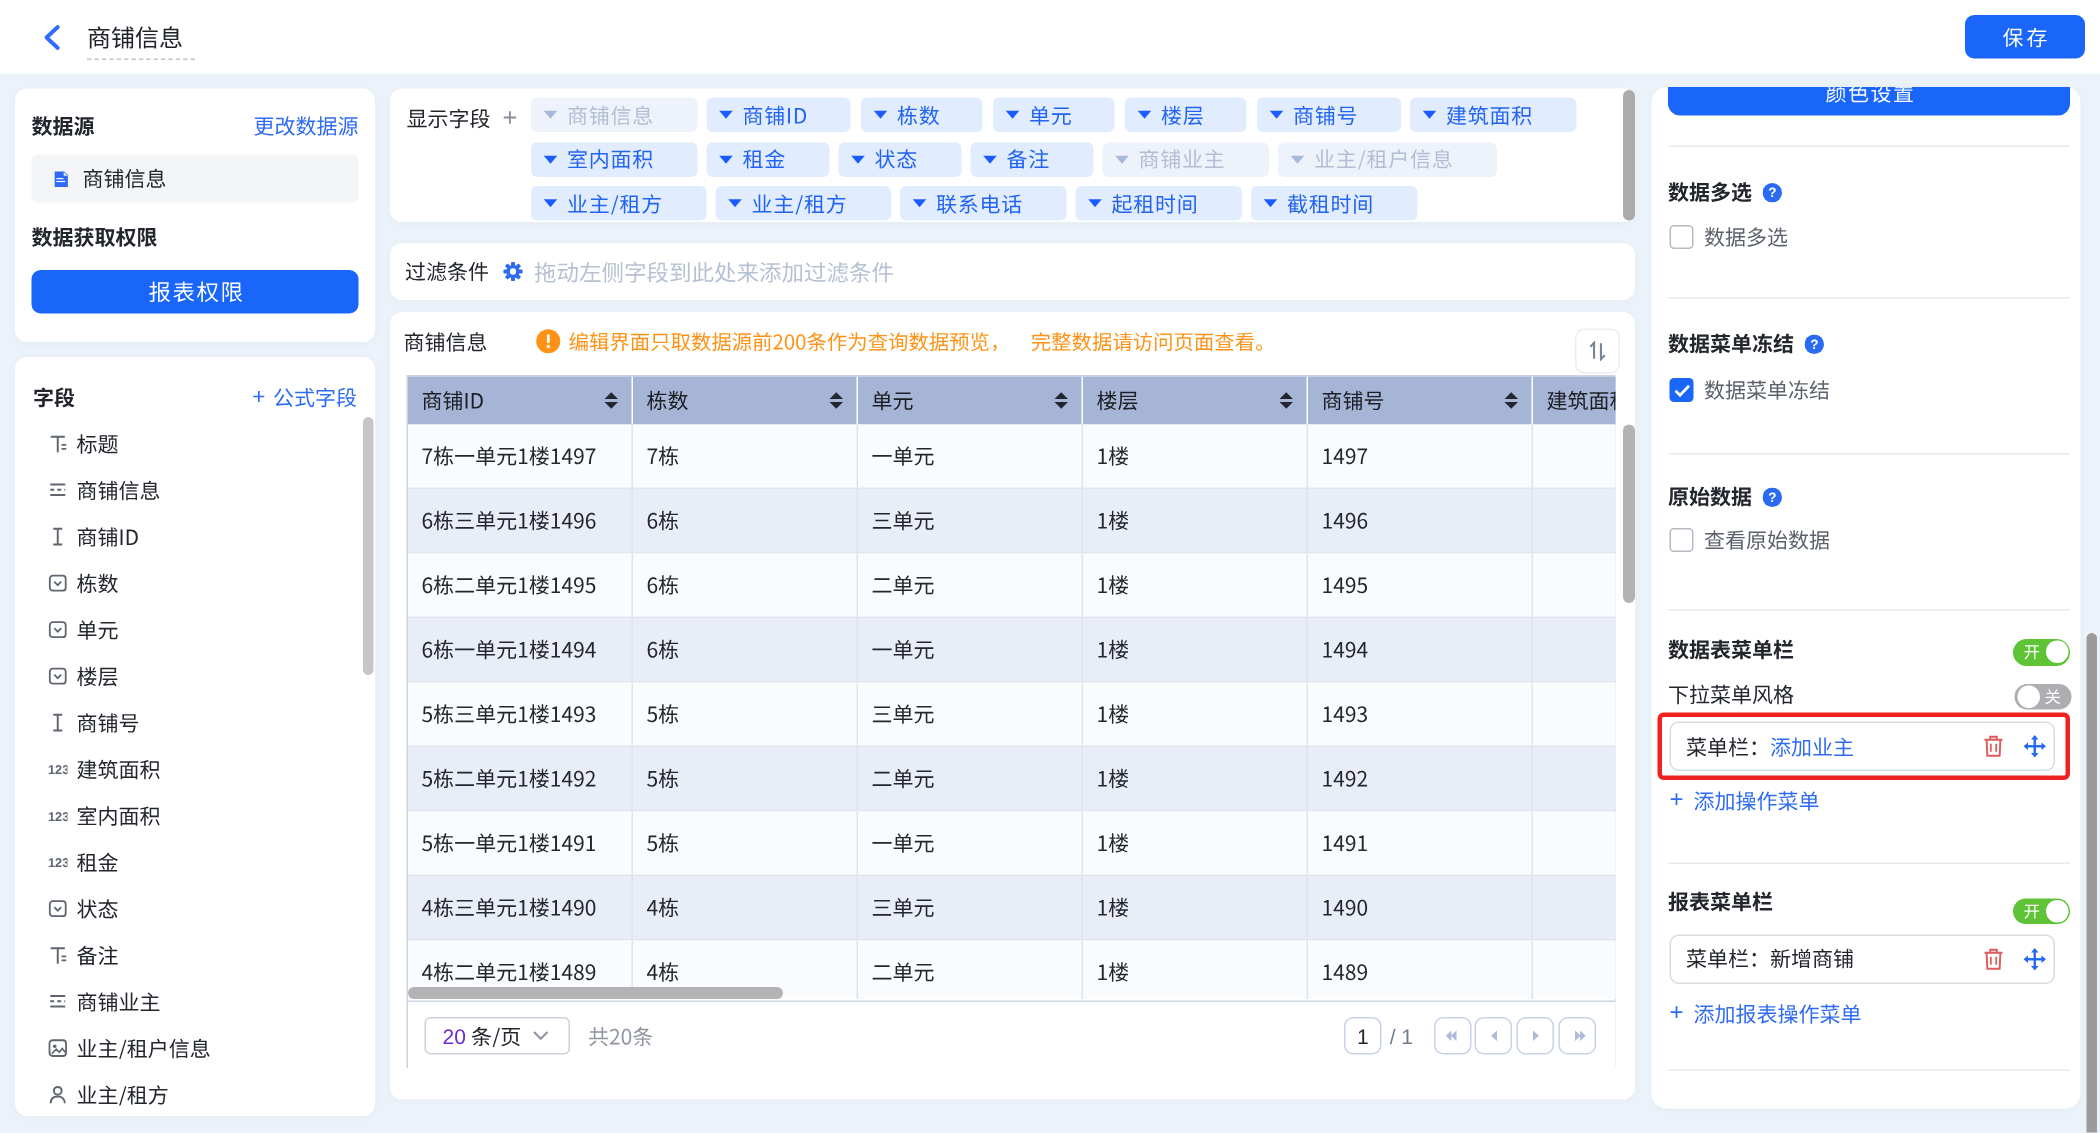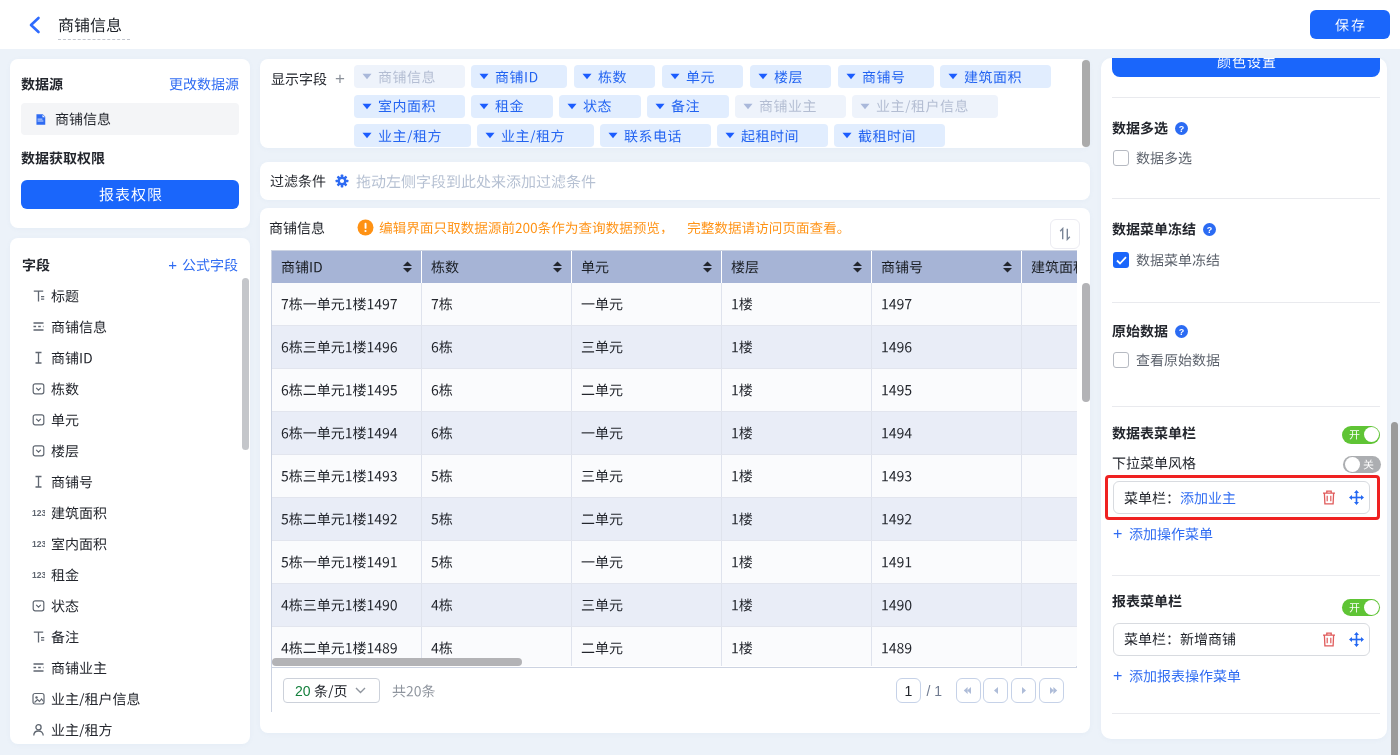--- a/index.html
+++ b/index.html
@@ -1026,21 +1026,21 @@
                 <use href="#R39" x="1665"></use>
               </svg>
             </div>
             <div style="width:150px;flex:none;border-right:1px solid #dfe3ed;display:flex;align-items:center;padding-left:9px;"></div>
           </div>
         </div>
       </div>
       <div style="position:absolute;left:0px;top:407px;width:250px;height:8px;background:#b3b3b6;border-radius:4px;"></div>
       <div style="position:absolute;left:0px;top:416px;width:805px;height:46px;background:#fff;border-top:1px solid #ccd3e2;display:flex;align-items:center;">
         <div style="margin-left:11px;width:97px;height:25px;border:1px solid #ccd1da;border-radius:4px;display:flex;align-items:center;">
-          <span style="font-size:14px;color:#15803d;margin-left:11px;margin-right:3px;">20</span>
+          <span style="font-size:14px;color:#6d28d9;margin-left:11px;margin-right:3px;">20</span>
           <svg style="vertical-align:middle;width:33.5px;height:14px;" viewBox="0 -880 2392 1000" fill="#23262d">
             <use href="#R6761" x="0"></use>
             <use href="#R2f" x="1000"></use>
             <use href="#R9875" x="1392"></use>
           </svg>
           <svg width="11" height="7" viewBox="0 0 11 7" style="margin-left:8px">
             <path d="M1 1 l4.5 4.5 L10 1" stroke="#8f959e" stroke-width="1.4" fill="none"></path>
           </svg>
         </div>
         <div style="margin-left:12px;display:flex;align-items:center;">

